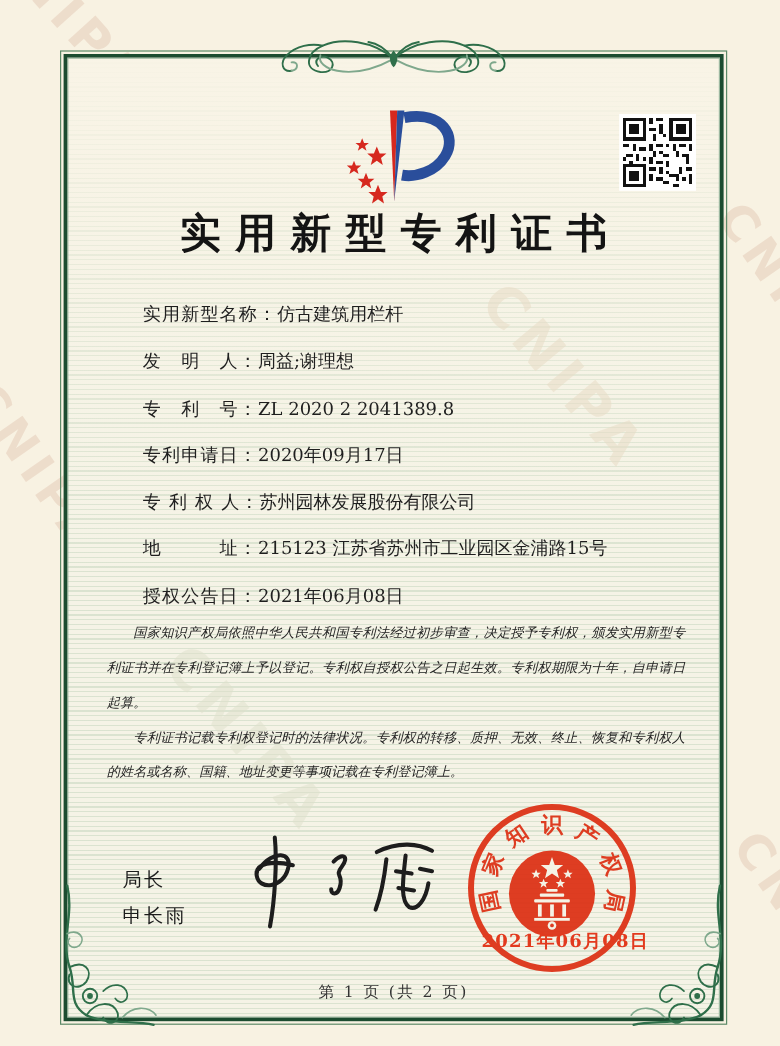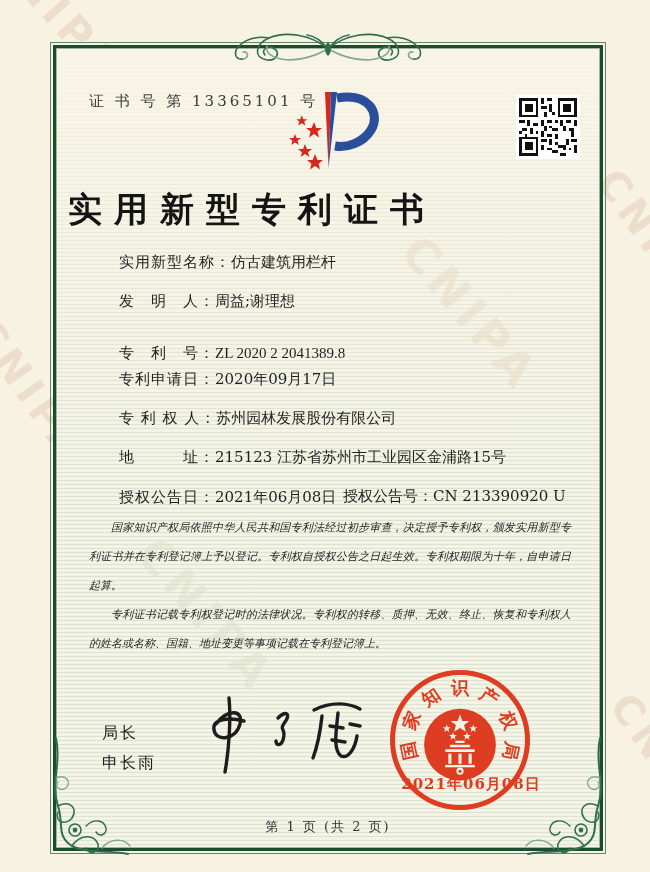--- a/index.html
+++ b/index.html
@@ -38,28 +38,28 @@
   .ornament{position:absolute;pointer-events:none;}
   .orn-top{left:50%;top:-22px;transform:translateX(-50%);}
   .orn-bl{left:-14px;bottom:-12px;}
   .orn-br{right:-14px;bottom:-12px;transform:scaleX(-1);}
 
   
   .cert-no{position:absolute;left:33px;top:44px;font-size:15px;letter-spacing:3px;color:#3a3a3a;}
   .logo{position:absolute;left:225px;top:40px;}
   .qr{position:absolute;left:460px;top:47px;width:64px;height:64px;background:#fff;padding:3px;box-sizing:border-box;}
   .title{
-    position:absolute;left:0;top:139px;width:100%;
+    position:absolute;left:0;top:124px;width:100%;text-align:center;
     font-size:34px;font-weight:bold;letter-spacing:12px;text-indent:12px;color:#141414;
   }
 
   
   .field{position:absolute;left:35px;font-size:15px;white-space:nowrap;color:#1f1f1f;}
   .field .lbl{letter-spacing:1px;margin-left:28px;}
-  .f1{top:205px;}.f2{top:244px;}.f3{top:296px;font-family:Liberation Serif, serif;}.f4{top:322px;}
+  .f1{top:205px;}.f2{top:244px;}.f3{top:284px;}.f4{top:322px;}
   .f5{top:361px;}.f6{top:400px;text-align:center;}.f7{top:440px;}
   .grant-no{position:absolute;left:287px;top:439px;font-size:15px;white-space:nowrap;color:#1f1f1f;}
 
   
   .legal{
     position:absolute;left:33px;top:465px;width:482px;
     font-size:11px;line-height:29px;text-align:justify;font-style:italic;color:#242424;
   }
   .legal p{margin:0;text-indent:2em;}
 
@@ -147,21 +147,20 @@
       <path d="M16,76 C28,70 36,78 30,88 C24,96 12,92 16,82" stroke-width="1.6"></path>
       <path d="M30,116 C38,104 52,104 56,114 C58,122 48,126 44,118" stroke-width="1.6"></path>
       <path d="M14,48 C24,44 30,52 24,58 C18,62 12,56 16,52" stroke-width="1.4" stroke="#7fa88c"></path>
       <path d="M60,118 C68,108 82,108 88,116" stroke-width="1.4" stroke="#7fa88c"></path>
       <circle cx="33" cy="100" r="6" stroke-width="1.6"></circle>
       <circle cx="33" cy="100" r="2.4" fill="#2f6f4a" stroke="none"></circle>
       <path d="M44,96 C52,88 62,90 64,98 C65,104 58,108 54,102" stroke-width="1.4"></path>
     </g>
   </svg>
 
-  <div class="cert-no">证 书 号 第 13365101 号</div>
 
   <div class="logo">
     <svg width="104" height="86" viewBox="0 0 104 86">
       <polygon points="44,4 50,4 47.5,80" fill="#d6281e"></polygon>
       <polygon points="50,4 56,4 47.5,80" fill="#2a4e9b"></polygon>
       <path d="M56,10 C88,4 100,26 90,42 C82,55 66,60 54,58" fill="none" stroke="#2a4e9b" stroke-width="9"></path>
       <g fill="#d6281e">
         <polygon points="20,26 22,31 27,31 23,34 24.5,39 20,36 15.5,39 17,34 13,31 18,31" transform="scale(0.8) translate(6,8)"></polygon>
         <polygon points="33,34 35.4,40 41,40 36.5,43.6 38,49.5 33,46 28,49.5 29.5,43.6 25,40 30.6,40"></polygon>
         <polygon points="14,46 15.6,50 20,50 16.6,52.8 17.8,57 14,54.4 10.2,57 11.4,52.8 8,50 12.4,50"></polygon>
@@ -212,23 +211,20 @@
     <span class="lbl">专利申请日：</span><span>2020年09月17日</span>
   </div>
   <div class="field f5">
     <span class="lbl">专 利 权 人：</span><span>苏州园林发展股份有限公司</span>
   </div>
   <div class="field f6">
     <span class="lbl">地　　　址：</span><span>215123 江苏省苏州市工业园区金浦路15号</span>
   </div>
   <div class="field f7">
     <span class="lbl">授权公告日：</span><span>2021年06月08日</span>
-  </div>
-  <div class="grant-no">
-    <span class="lbl">授权公告号：</span><span>CN 213390920 U</span>
   </div>
 
   <div class="legal">
     <p>国家知识产权局依照中华人民共和国专利法经过初步审查，决定授予专利权，颁发实用新型专利证书并在专利登记簿上予以登记。专利权自授权公告之日起生效。专利权期限为十年，自申请日起算。</p>
     <p>专利证书记载专利权登记时的法律状况。专利权的转移、质押、无效、终止、恢复和专利权人的姓名或名称、国籍、地址变更等事项记载在专利登记簿上。</p>
   </div>
 
   <div class="commissioner">
     <div>局长</div>
     <div>申长雨</div>

